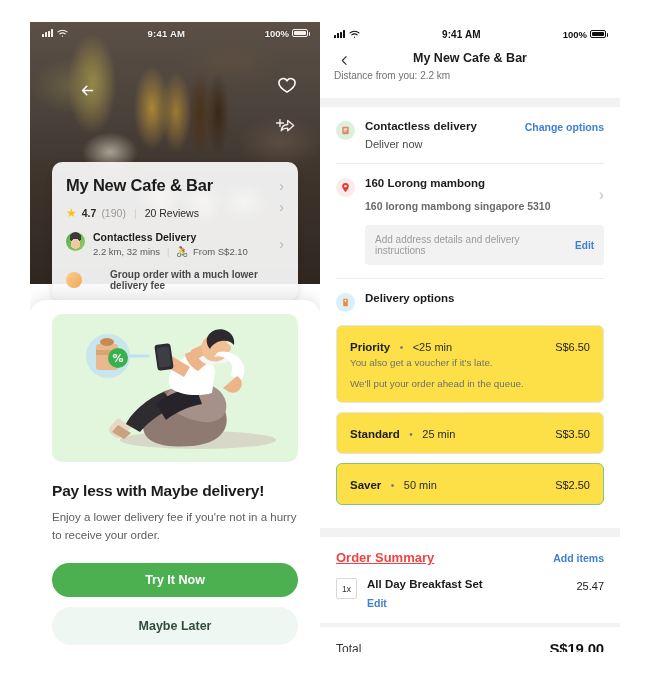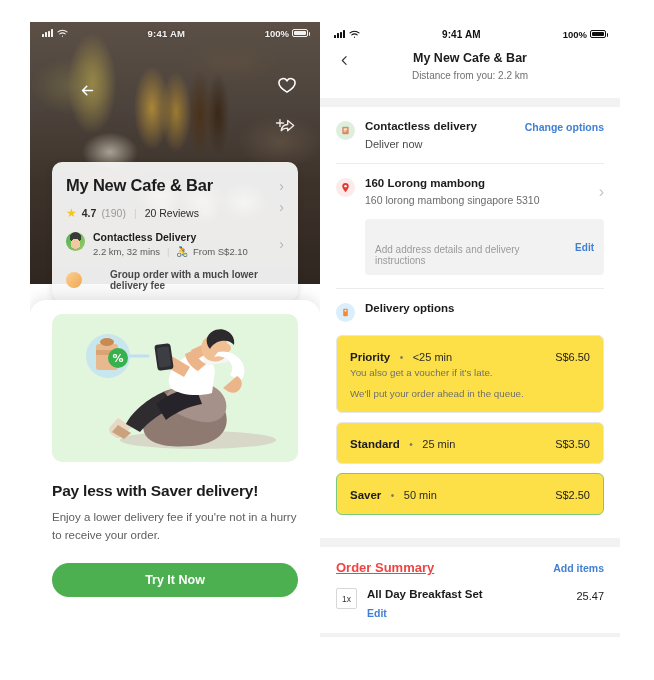--- a/index.html
+++ b/index.html
@@ -137,45 +137,45 @@
   .sb-r-c { flex:1; text-align:center; font-size:10px; letter-spacing:.1px;}
   .nav {
     position:relative; height:52px; padding:2px 14px 0 14px;
   }
   .nav-back {
     position:absolute; left:14px; top:4px; width:20px; height:20px;
     display:flex; align-items:center; justify-content:center; color:#333;
   }
   .nav-back svg { width:13px; height:13px;}
   .nav-title { text-align:center; font-size:12.5px; font-weight:700; color:#1c1c1c; padding-top:3px;}
-  .nav-sub { text-align:center; font-size:10px; color:#707070; margin-top:5px;}
+  .nav-sub { font-size:10px; color:#707070; margin-top:5px;}
   .gap { height:9px; background:#f2f2f2; }
 
   .sec { background:#fff; padding:0 16px; }
   .row {
     display:flex; align-items:flex-start; gap:10px; padding:13px 0;
   }
   .ic { width:19px; height:19px; border-radius:50%; flex:none; margin-top:1px;
         display:flex; align-items:center; justify-content:center; }
   .ic-contact { background:#ddf0dd; }
   .ic-pin { background:#fdeaea; }
   .ic-dopt { background:#dbeefb; }
   .row-main { flex:1; min-width:0; }
   .row-t { font-size:11.5px; font-weight:700; color:#1c1c1c; }
   .row-s { font-size:11px; color:#4a4a4a; margin-top:6px;}
-  .row-s2 { font-size:10.5px; color:#6b6b6b; margin-top:5px;}
+  .row-s2 { font-size:10.5px; color:#6b6b6b; margin-top:11px;font-weight:bold;}
   .link { font-size:10.5px; color:#3f7fd4; font-weight:600; flex:none; padding-top:1px; cursor:pointer;}
   .chev-g { color:#c4c4c4; font-size:16px; flex:none; align-self:center; font-weight:300;}
   .hr { height:1px; background:#ececec; }
 
   .addr-note {
     margin:0 0 13px 29px; background:#f2f2f2; border-radius:4px;
     padding:9px 10px; display:flex; align-items:center; justify-content:space-between; gap:8px;
   }
-  .addr-note-t { font-size:10px; color:#9b9b9b;margin-top:16px; }
+  .addr-note-t { font-size:10px; color:#9b9b9b; }
   .addr-note-edit { font-size:10px; color:#3f7fd4; font-weight:700; cursor:pointer;}
 
   .opts { padding:0 16px 14px 16px; }
   .opt {
     border:1px solid #e6e6e6; border-radius:6px; background:#fde047;
     padding:11px 13px; margin-bottom:9px; cursor:pointer;
   }
   .opt.sel { border:1.4px solid #7dc87f; }
   .opt-head { display:flex; align-items:baseline; justify-content:space-between; gap:8px;}
   .opt-name { font-size:11.5px; font-weight:700; color:#1c1c1c;}
@@ -315,23 +315,24 @@
           <path d="M185 62c4 2 6 7 4 11-2 5-7 7-12 5l-6-4 14-12z" fill="#ecb489"></path>
           <circle cx="56" cy="42" r="22" fill="#bfe0f2" opacity=".75"></circle>
           <rect x="44" y="30" width="22" height="26" rx="3" fill="#e8b98e"></rect>
           <path d="M44 36h22v5H44z" fill="#d9a372"></path>
           <ellipse cx="55" cy="28" rx="7" ry="4" fill="#c98a52"></ellipse>
           <circle cx="66" cy="44" r="10" fill="#37b14c"></circle>
           <text x="66" y="48" text-anchor="middle" font-family="DejaVu Sans, sans-serif" font-size="11" font-weight="bold" fill="#ffffff">%</text>
           <path d="M78 42h18" stroke="#bfe0f2" stroke-width="3" stroke-linecap="round"></path>
         </svg>
       </div>
-      <div class="sheet-title">Pay less with Saver delivery!</div>
+      <div class="sheet-title">Pay less with Maybe delivery!</div>
       <div class="sheet-sub">Enjoy a lower delivery fee if you're not in a hurry to receive your order.</div>
       <button class="btn-primary">Try It Now</button>
+      <button class="btn-ghost">Maybe Later</button>
     </div>
   </div>
 
   <div class="right-phone">
 
     <div class="statusbar-right">
       <span class="sb-left-l">
         <span class="bars">
             <i></i>
             <i></i>

